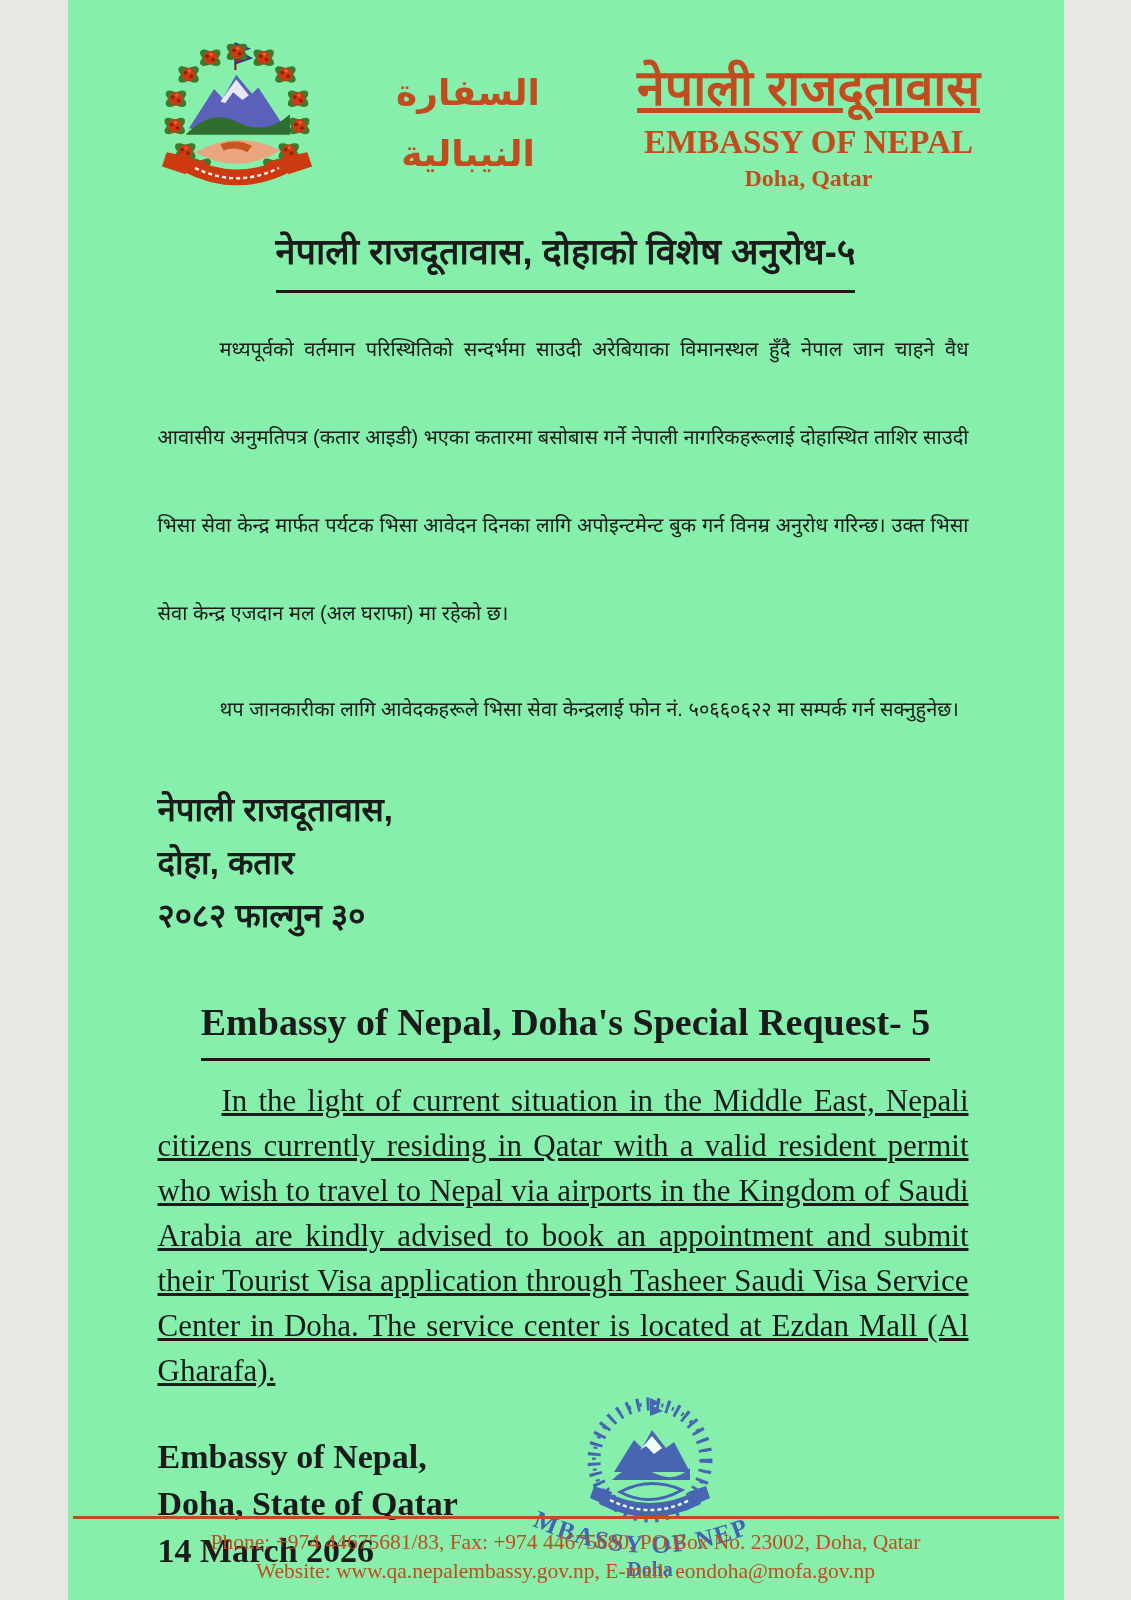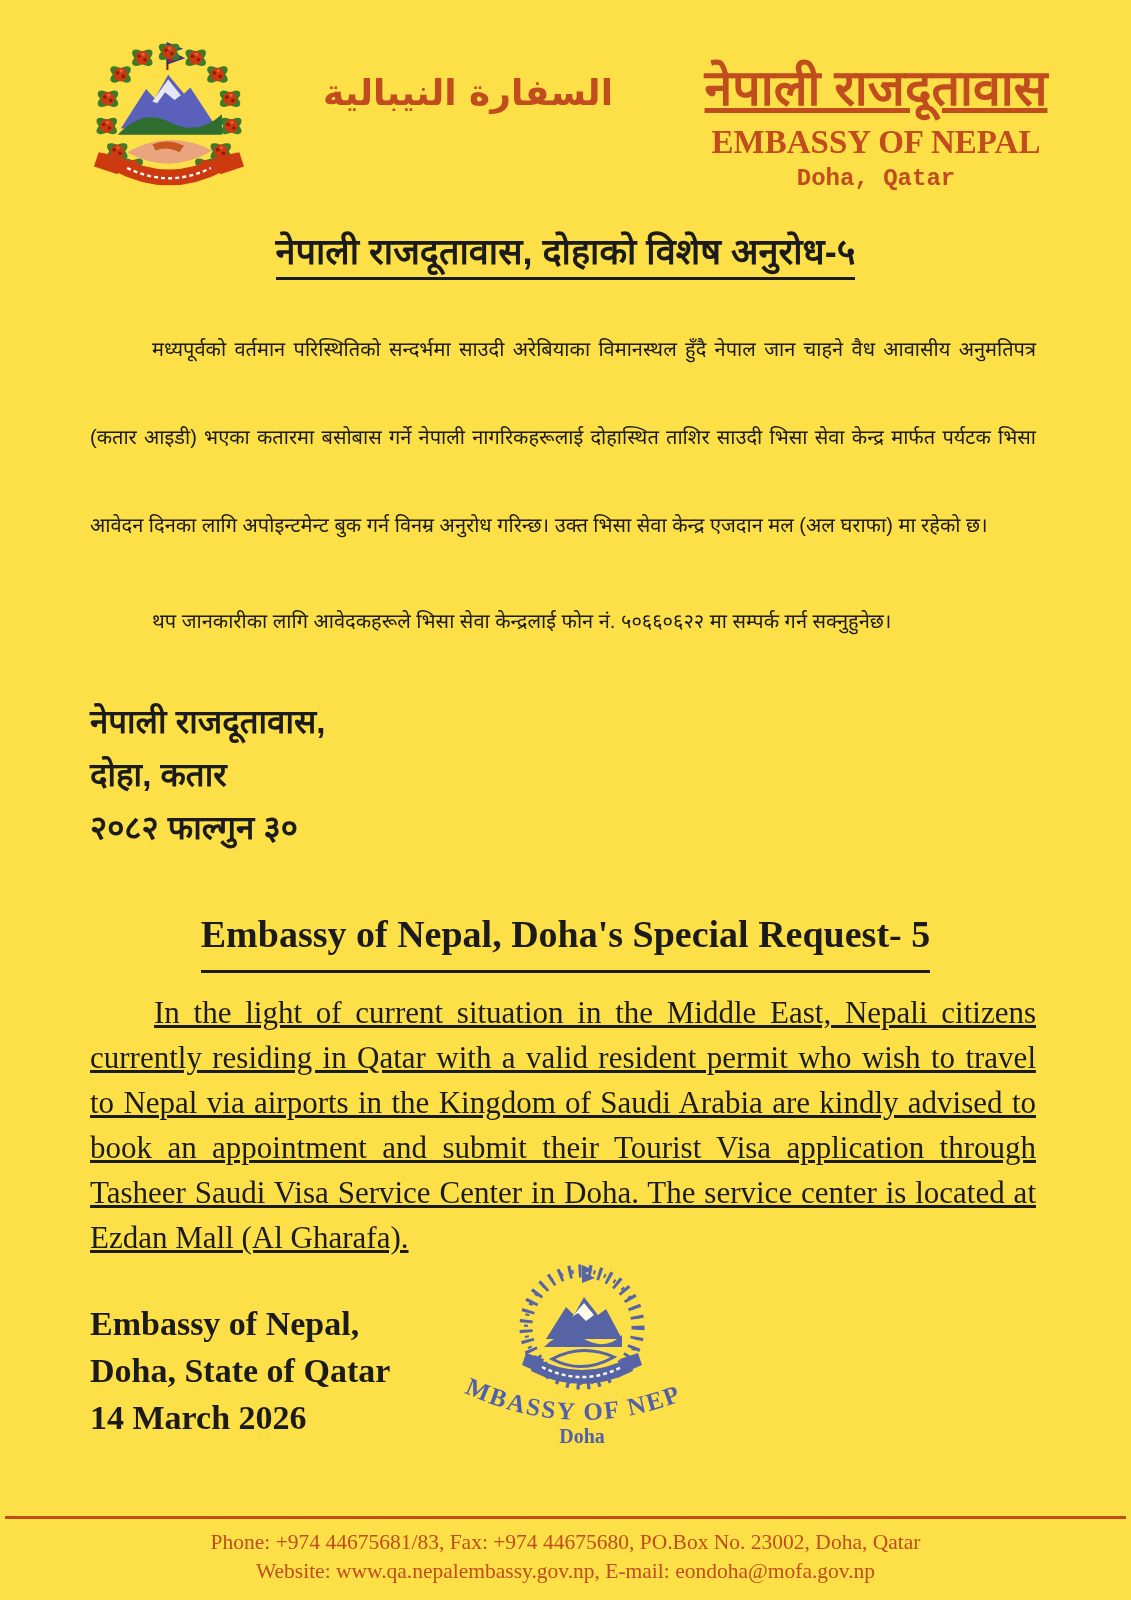--- a/index.html
+++ b/index.html
@@ -1,42 +1,42 @@
 <!DOCTYPE html>
 <html><head>
 <meta charset="utf-8">
 <style>
   * { margin:0; padding:0; box-sizing:border-box; }
   body { background:#e9e7e3; font-family:"Liberation Sans", sans-serif; }
   .page {
-    width:1131px; height:1600px; margin:0 auto; position:relative;
-    background:#fde047; overflow:hidden; color:#1b1b1b;
+    width:996px; height:1600px; margin:0 auto; position:relative;
+    background:#86efac; overflow:hidden; color:#1b1b1b;
   }
   
   .letterhead { display:flex; align-items:flex-start; padding:40px 55px 0 85px; }
   .emblem-wrap { width:175px; flex:0 0 auto; }
   .arabic-block {
     flex:1 1 auto; text-align:center; direction:rtl;
     color:var(--accent); font-weight:bold;
     font-size:36px; line-height:1.7; margin-top:22px;
     font-family:"DejaVu Sans", sans-serif;
   }
   .right-block { width:400px; flex:0 0 auto; text-align:center; margin-top:18px; }
   .np-embassy-name { color:var(--accent); font-weight:bold; font-size:50px; line-height:1.2;text-decoration:underline; }
   .en-embassy-name {
     color:var(--accent); font-weight:bold; font-size:33px; line-height:1.25;
     font-family:"Liberation Serif","DejaVu Serif",serif; margin-top:4px;
   }
   .embassy-loc {
     color:var(--accent); font-weight:bold; font-size:24px;
-    font-family:Liberation Mono, monospace; margin-top:2px;
+    font-family:Liberation Serif, serif; margin-top:2px;
   }
   
   .np-title { text-align:center; margin-top:24px; font-size:36px; font-weight:bold; }
-  .np-title span { border-bottom:3px solid #1b1b1b; padding-bottom:5px; }
+  .np-title span { border-bottom:3px solid #1b1b1b; padding-bottom:18px; }
   .np-para {
     margin:30px 95px 0 90px; font-size:20px; line-height:88px;
     text-align:justify; text-indent:62px;
   }
   .np-para.second { margin-top:8px; }
   .np-sign { margin:30px 0 0 90px; font-size:33px; font-weight:bold; line-height:53px; }
   
   .en-title {
     text-align:center; margin-top:58px; font-size:38px; font-weight:bold;
     font-family:"Liberation Serif","DejaVu Serif",serif;

